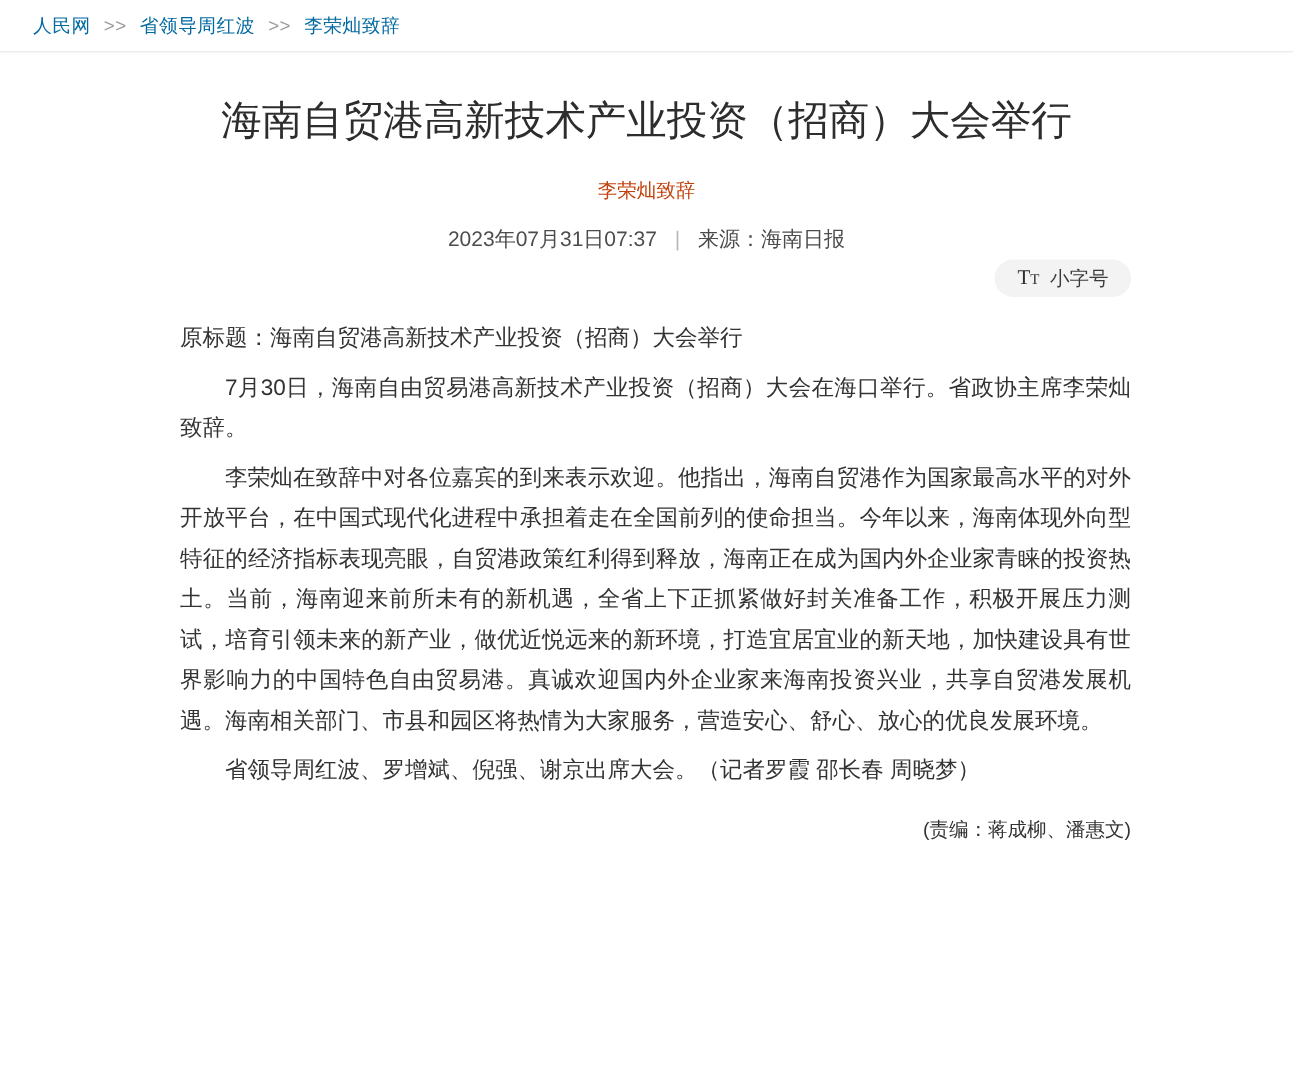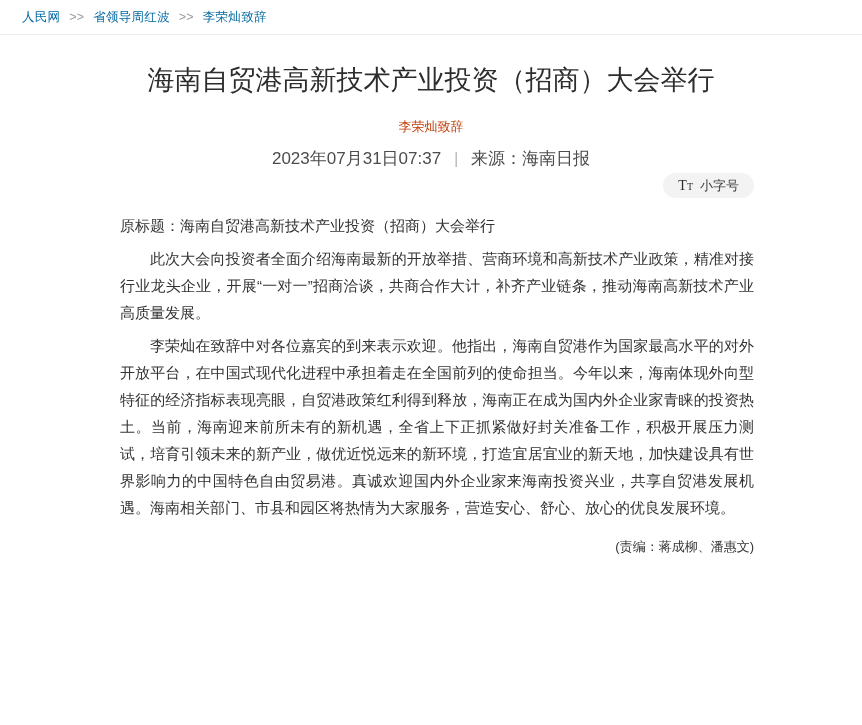--- a/index.html
+++ b/index.html
@@ -42,21 +42,21 @@
   .author {
     margin-top: 20px;
     text-align: center;
     font-size: 13px;
     line-height: 18px;
     color: #c2410c;
   }
   .dateline {
     margin-top: 14px;
     text-align: center;
-    font-size: 17px;
+    font-size: 14px;
     line-height: 18px;
     color: #4c4c4c;
   }
   .dateline .pipe { color: #b9b9b9; margin: 0 8px; }
   .dateline a { color: #4c4c4c; text-decoration: none; cursor: pointer; }
   .toolbar {
     margin-top: 5px;
     display: flex;
     justify-content: flex-end;
     height: 26px;
@@ -135,19 +135,20 @@
         <span class="tt">
             <span class="t-big">T</span>
             <span class="t-small">T</span>
           </span>
         <span>小字号</span>
       </button>
     </div>
 
     <div class="body">
       <p class="no-indent"><span>原标题：</span><span>海南自贸港高新技术产业投资（招商）大会举行</span></p>
-      <p>此次大会向投资者全面介绍海南最新的开放举措、营商环境和高新技术产业政策，精准对接行业龙头企业，开展“一对一”招商洽谈，共商合作大计，补齐产业链条，推动海南高新技术产业高质量发展。</p>
+      <p>7月30日，海南自由贸易港高新技术产业投资（招商）大会在海口举行。省政协主席李荣灿致辞。</p>
       <p>李荣灿在致辞中对各位嘉宾的到来表示欢迎。他指出，海南自贸港作为国家最高水平的对外开放平台，在中国式现代化进程中承担着走在全国前列的使命担当。今年以来，海南体现外向型特征的经济指标表现亮眼，自贸港政策红利得到释放，海南正在成为国内外企业家青睐的投资热土。当前，海南迎来前所未有的新机遇，全省上下正抓紧做好封关准备工作，积极开展压力测试，培育引领未来的新产业，做优近悦远来的新环境，打造宜居宜业的新天地，加快建设具有世界影响力的中国特色自由贸易港。真诚欢迎国内外企业家来海南投资兴业，共享自贸港发展机遇。海南相关部门、市县和园区将热情为大家服务，营造安心、舒心、放心的优良发展环境。</p>
+      <p>省领导周红波、罗增斌、倪强、谢京出席大会。（记者罗霞 邵长春 周晓梦）</p>
       <p class="editor">(责编：蒋成柳、潘惠文)</p>
     </div>
 
   </div>
 </div>
 
 </body></html>

